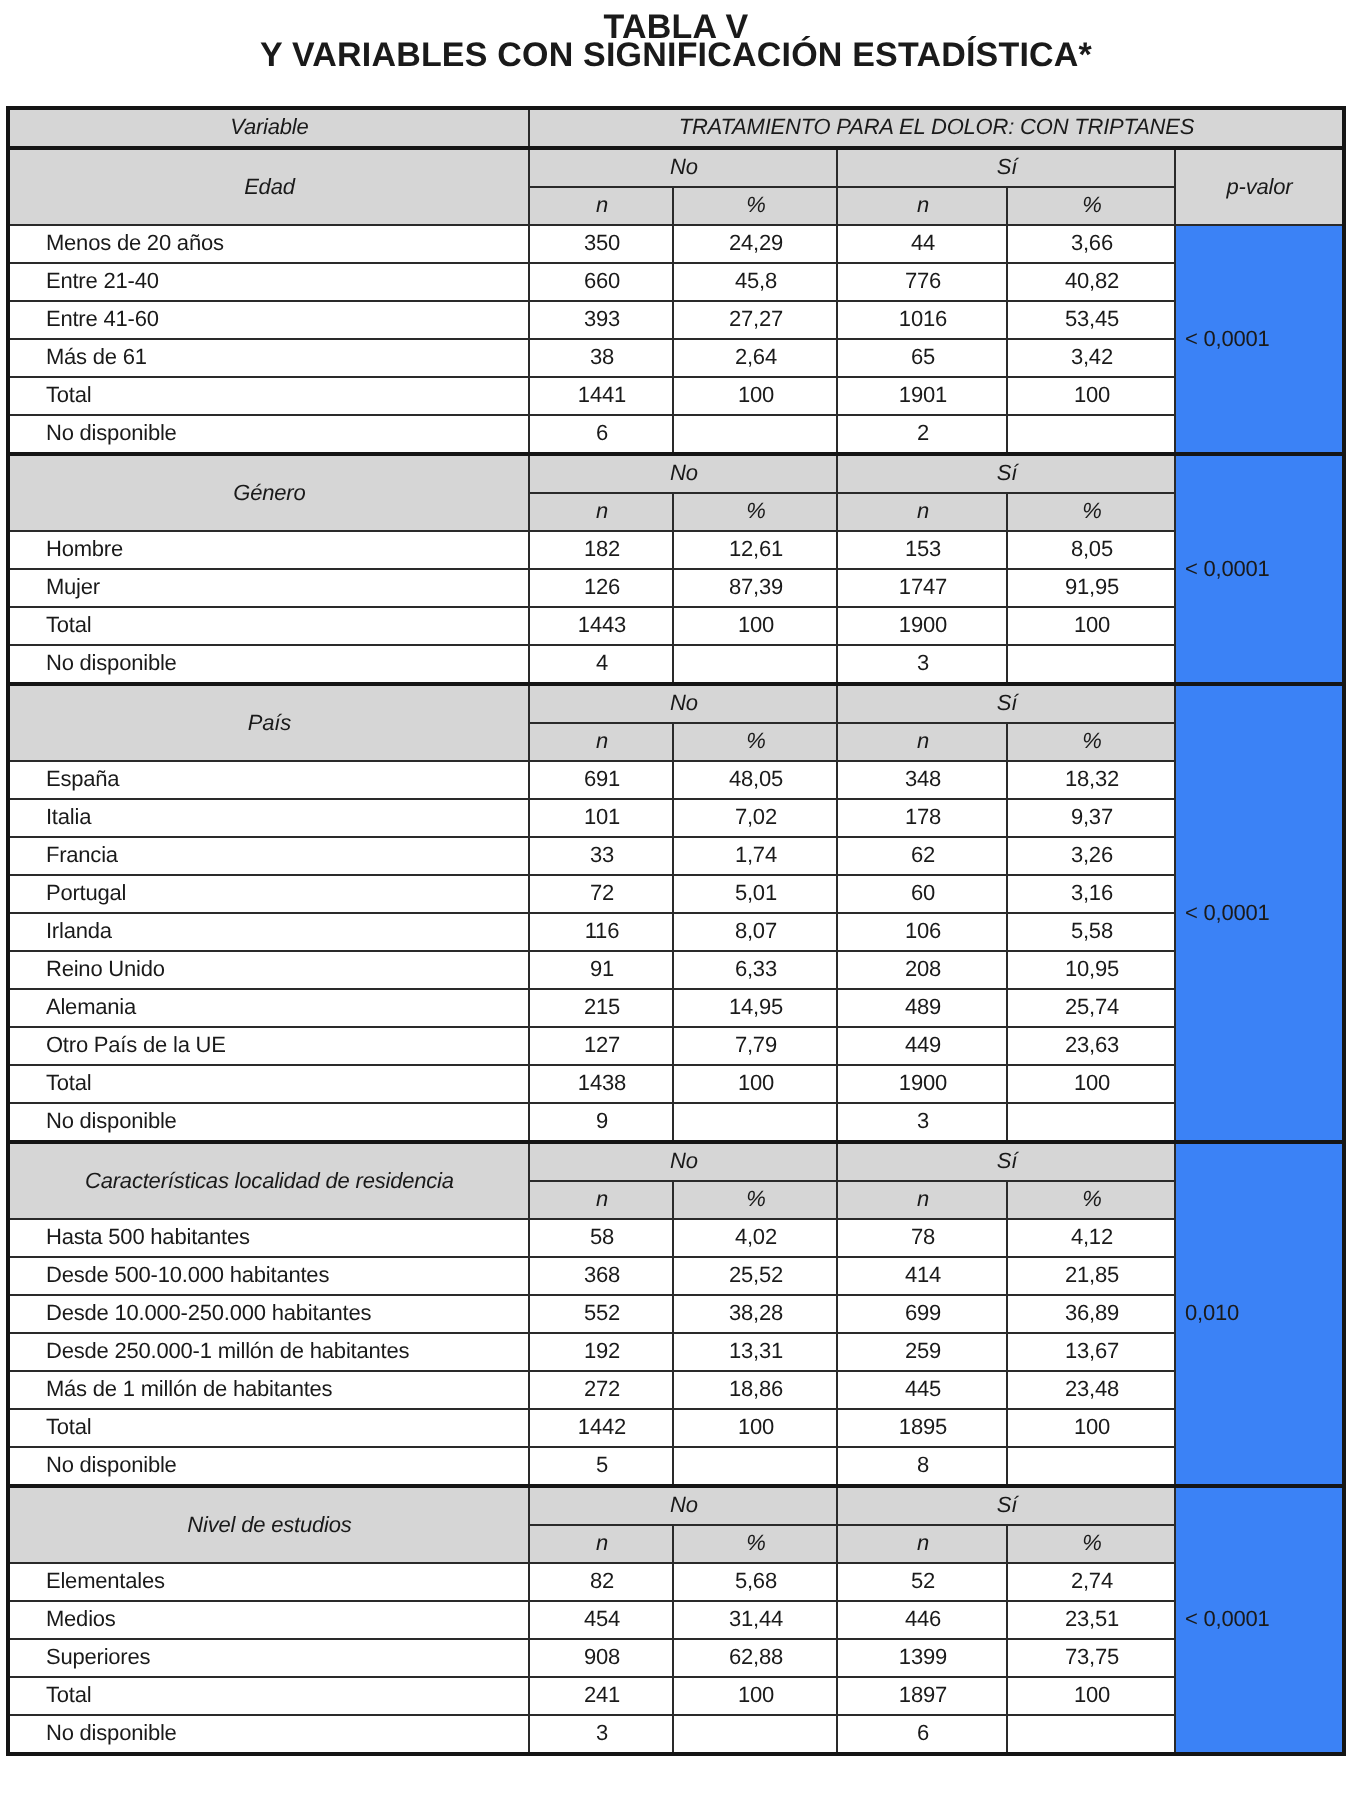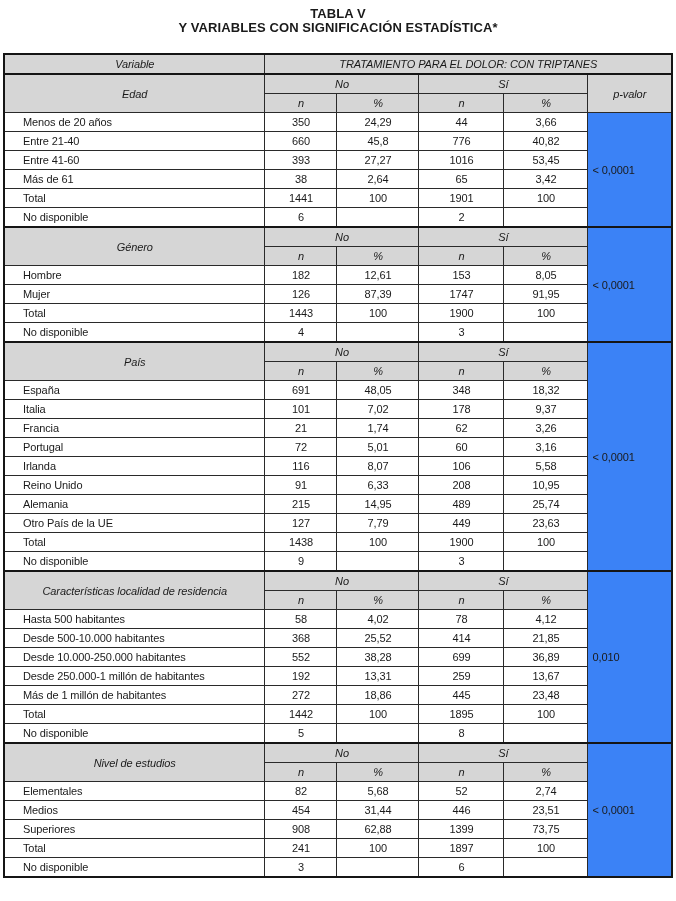--- a/index.html
+++ b/index.html
@@ -7,21 +7,21 @@
     width: 676px; height: 901px;
     background: #ffffff;
     color: #1a1a1a;
     font-family: "Liberation Sans", "DejaVu Sans", sans-serif;
   }
   .page { width: 676px; }
   .titles {
     padding-top: 7px;
     text-align: center;
     font-weight: bold;
-    font-size: 13px;
+    font-size: 17px;
     line-height: 14px;
     letter-spacing: 0.1px;
   }
   table.stat-table {
     border-collapse: collapse;
     table-layout: fixed;
     width: 668px;
     margin: 18px auto 0 auto;
     border: 2px solid #151515;
   }
@@ -190,21 +190,21 @@
         </tr>
         <tr>
           <td class="lbl">Italia</td>
           <td class="num">101</td>
           <td class="num">7,02</td>
           <td class="num">178</td>
           <td class="num">9,37</td>
         </tr>
         <tr>
           <td class="lbl">Francia</td>
-          <td class="num">21</td>
+          <td class="num">33</td>
           <td class="num">1,74</td>
           <td class="num">62</td>
           <td class="num">3,26</td>
         </tr>
         <tr>
           <td class="lbl">Portugal</td>
           <td class="num">72</td>
           <td class="num">5,01</td>
           <td class="num">60</td>
           <td class="num">3,16</td>

